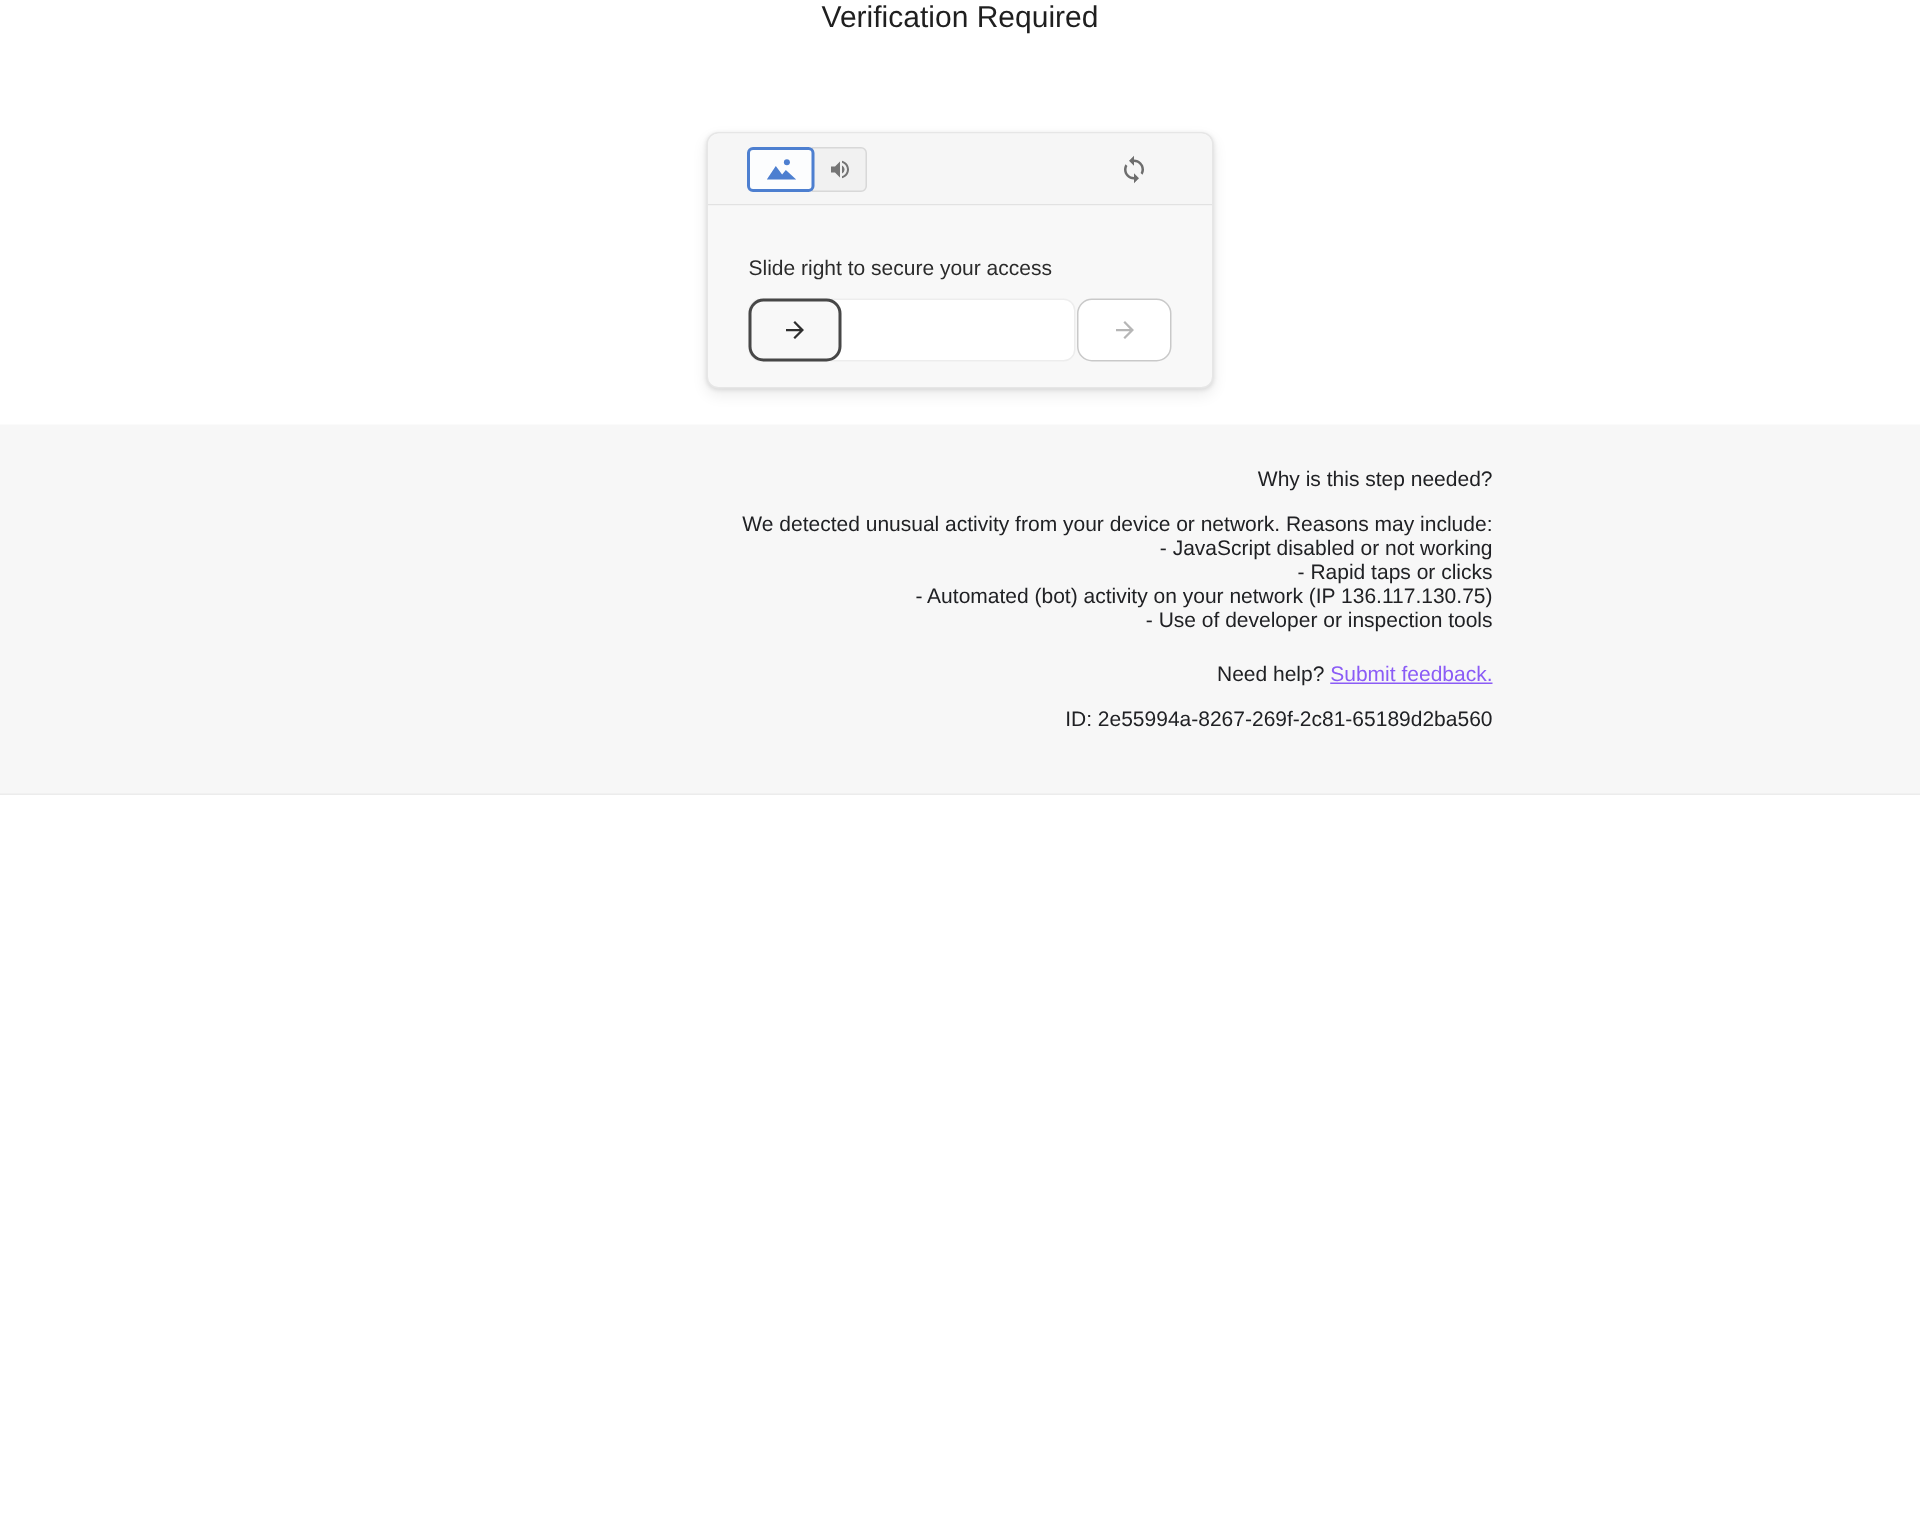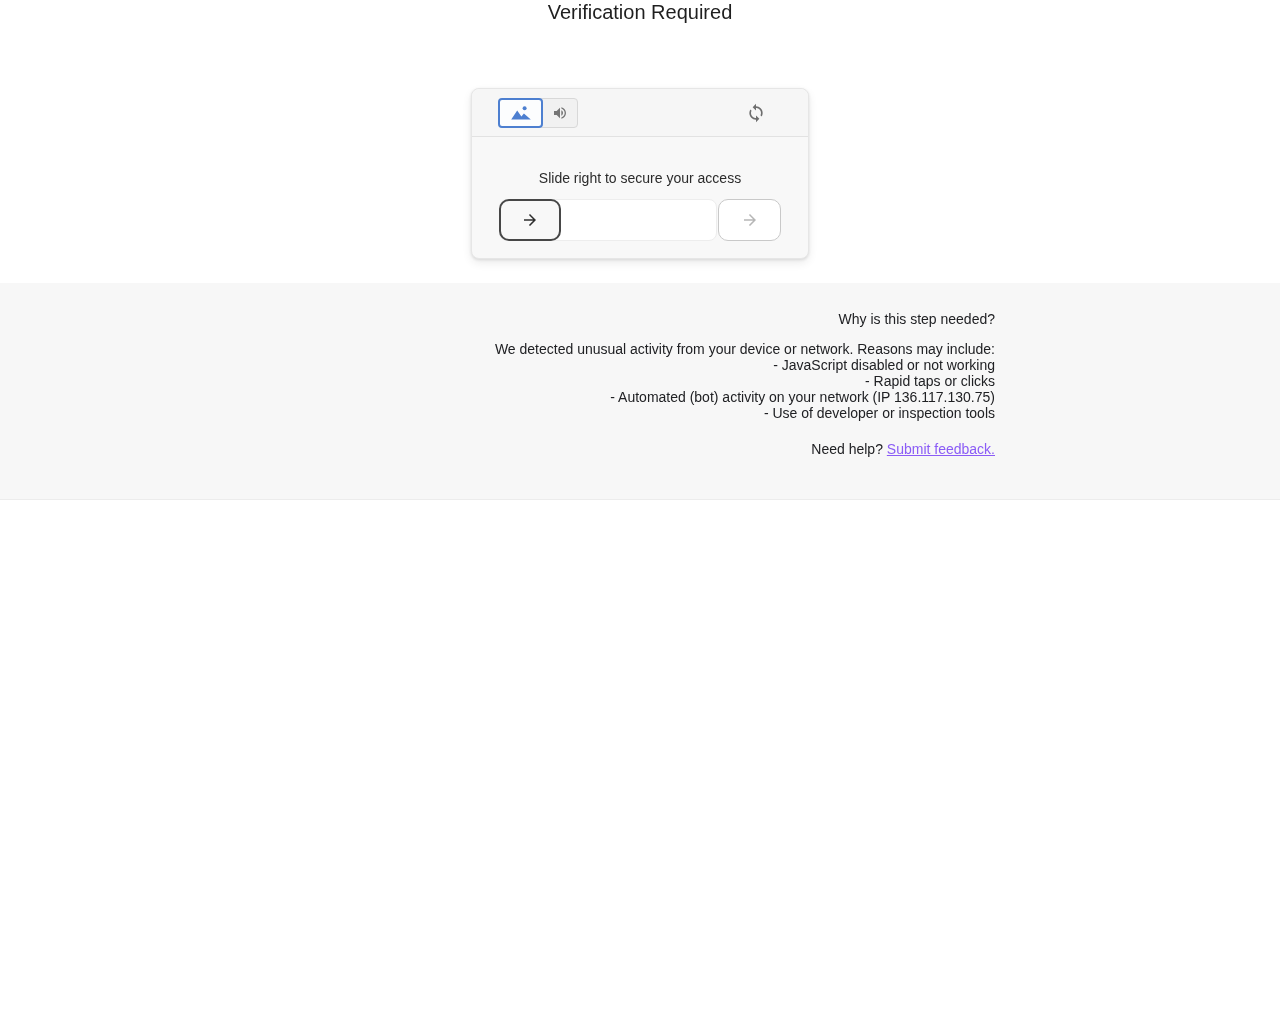--- a/index.html
+++ b/index.html
@@ -67,21 +67,20 @@
     display: flex; align-items: center; justify-content: center;
     cursor: pointer;
     background: transparent;
     border: none;
     padding: 0;
     margin-right: 14px;
   }
 
   .captcha-body { padding: 33px 27px 0; }
   .slider-instruction {
-    text-align: center;
     font-size: 14px;
     line-height: 16px;
     color: #2b2b2b;
     margin: 0 0 13px;
   }
   .slider {
     position: relative;
     height: 42px;
     margin-bottom: 17px;
   }
@@ -202,14 +201,15 @@
 
 <div class="info-section">
   <div class="info-content">
     <p class="info-heading">Why is this step needed?</p>
     <p class="info-intro">We detected unusual activity from your device or network. Reasons may include:</p>
     <div class="reason-item">- JavaScript disabled or not working</div>
     <div class="reason-item">- Rapid taps or clicks</div>
     <div class="reason-item">- Automated (bot) activity on your network (IP 136.117.130.75)</div>
     <div class="reason-item">- Use of developer or inspection tools</div>
     <p class="help-line"><span>Need help? </span><a class="feedback-link">Submit feedback.</a></p>
+    <p class="id-line">ID: 2e55994a-8267-269f-2c81-65189d2ba560</p>
   </div>
 </div>
 
 </body></html>

